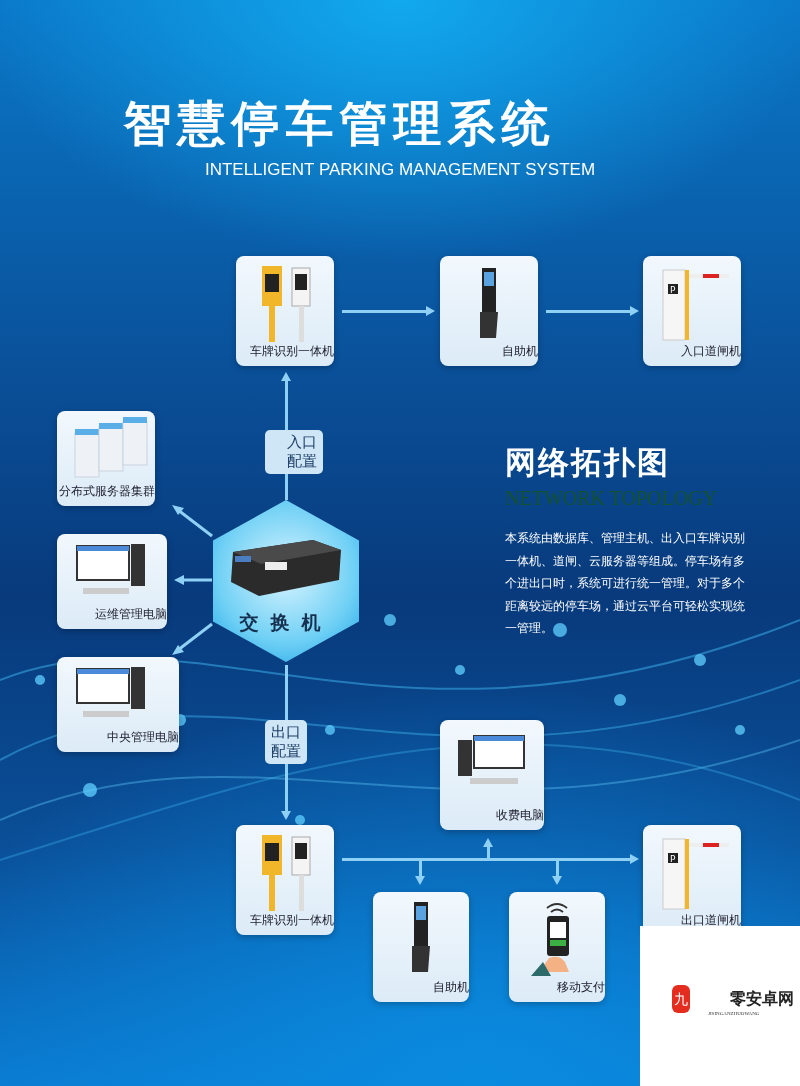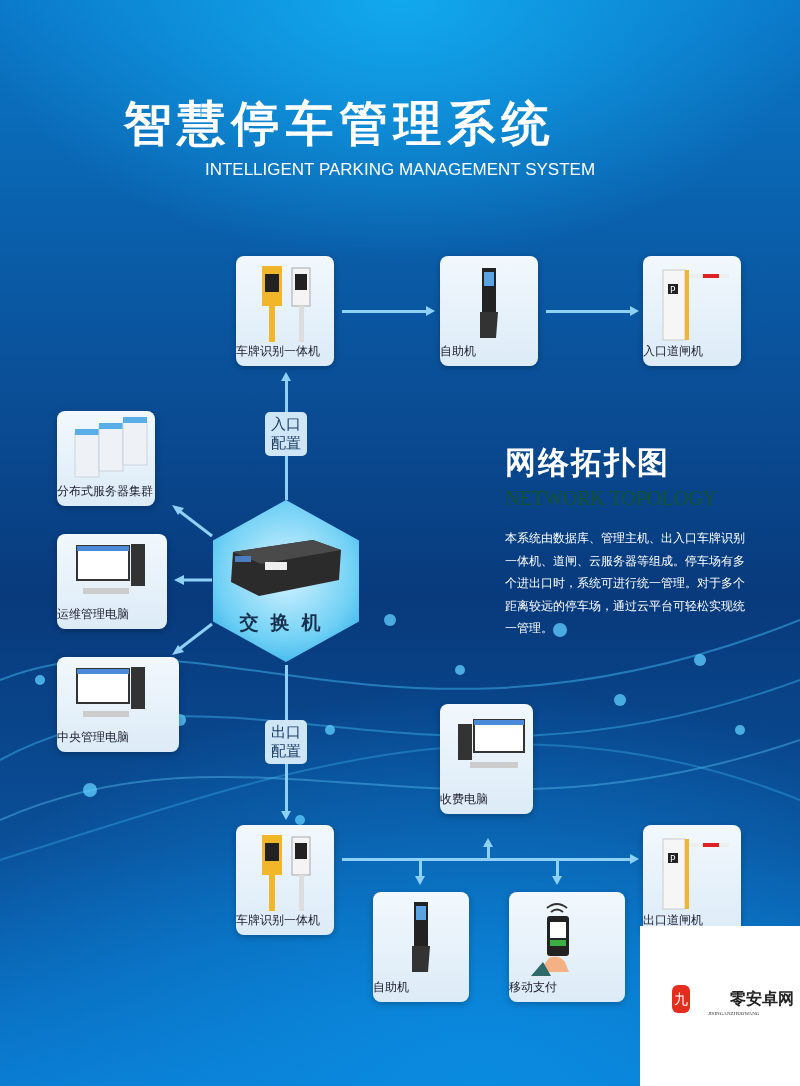--- a/index.html
+++ b/index.html
@@ -10,21 +10,21 @@
       radial-gradient(ellipse 600px 400px at 60% 1086px, #0a8be0 0%, rgba(10,139,224,0) 100%),
       linear-gradient(180deg,#0a78c8 0%,#0a4f98 35%,#083a7c 55%,#0a4f98 78%,#0a7ad0 100%);
   }
   .wave{position:absolute;left:0;top:560px;width:800px;height:360px;pointer-events:none;}
   .title-cn{position:absolute;left:0;width:679px;top:92px;text-align:center;color:#fff;
     font-size:48px;font-weight:bold;letter-spacing:6px;}
   .title-en{position:absolute;left:0;width:800px;top:160px;text-align:center;color:#fff;
     font-family:"Liberation Sans",sans-serif;font-size:17px;}
   .card{position:absolute;background:linear-gradient(180deg,#f2f8fd,#dcebf7);border-radius:8px;
     box-shadow:0 2px 6px rgba(0,0,0,.25);}
-  .card .lbl{position:absolute;left:0;right:0;bottom:6px;text-align:left;font-size:12px;color:#223;}
+  .card .lbl{position:absolute;left:0;right:0;bottom:6px;text-align:right;font-size:12px;color:#223;}
   .tag{position:absolute;background:#cfe6f6;border-radius:5px;color:#1c3d66;font-size:15px;
     text-align:center;line-height:19px;padding:3px 0;width:42px;}
   .line{position:absolute;background:#8fd0f5;}
   .arrow-r{position:absolute;width:0;height:0;border-top:5px solid transparent;border-bottom:5px solid transparent;border-left:9px solid #8fd0f5;}
   .arrow-u{position:absolute;width:0;height:0;border-left:5px solid transparent;border-right:5px solid transparent;border-bottom:9px solid #8fd0f5;}
   .arrow-d{position:absolute;width:0;height:0;border-left:5px solid transparent;border-right:5px solid transparent;border-top:9px solid #8fd0f5;}
   .topo-cn{position:absolute;left:505px;top:442px;color:#fff;font-size:31px;font-weight:bold;letter-spacing:2px;}
   .topo-en{position:absolute;left:505px;top:487px;color:#14532d;font-family:Liberation Serif, serif;font-size:20px;}
   .desc{position:absolute;left:505px;top:527px;width:240px;color:#fff;font-size:12px;line-height:22.5px;}
   .hex{position:absolute;left:213px;top:500px;width:146px;height:162px;
@@ -95,21 +95,21 @@
     <rect x="25" y="28" width="10" height="10" fill="#222"></rect>
       <text x="27" y="37" font-size="9" fill="#fff">P</text>
     <rect x="46" y="18" width="40" height="4" fill="#eee"></rect>
       <rect x="60" y="18" width="16" height="4" fill="#d22"></rect>
   </svg>
   <div class="lbl">入口道闸机</div>
 </div>
 
 <div class="line" style="left:285px;top:380px;width:3px;height:120px;"></div>
 <div class="arrow-u" style="left:281px;top:372px;"></div>
-<div class="tag" style="left:265px;top:412px;">入口配置</div>
+<div class="tag" style="left:265px;top:430px;padding-left:16px;">入口配置</div>
 
 <div class="hex">
   <svg width="146" height="162" viewBox="0 0 146 162">
     <path d="M20 52 L100 40 L128 50 L126 80 L46 96 L18 82Z" fill="#2b2b2b"></path>
     <path d="M20 52 L100 40 L128 50 L48 64Z" fill="#4a4a4a"></path>
     <rect x="22" y="56" width="16" height="6" fill="#4a7ec0"></rect>
     <rect x="52" y="62" width="22" height="8" fill="#eee"></rect>
   </svg>
 </div>
 <div class="hex-lbl">交换机</div>
@@ -175,40 +175,40 @@
 
 <div class="line" style="left:342px;top:858px;width:290px;height:3px;"></div>
 <div class="arrow-r" style="left:630px;top:854px;"></div>
 <div class="line" style="left:487px;top:845px;width:3px;height:14px;"></div>
 <div class="arrow-u" style="left:483px;top:838px;"></div>
 <div class="line" style="left:419px;top:860px;width:3px;height:18px;"></div>
 <div class="arrow-d" style="left:415px;top:876px;"></div>
 <div class="line" style="left:556px;top:860px;width:3px;height:18px;"></div>
 <div class="arrow-d" style="left:552px;top:876px;"></div>
 
-<div class="card" style="left:440px;top:704px;width:93px;height:110px;">
+<div class="card" style="left:440px;top:720px;width:104px;height:110px;">
   <svg width="98" height="85" viewBox="0 0 98 85">
     <rect x="18" y="20" width="14" height="36" fill="#333"></rect>
       <rect x="34" y="16" width="50" height="32" fill="#fff" stroke="#333" stroke-width="2"></rect>
     <rect x="34" y="16" width="50" height="5" fill="#4a8ad8"></rect>
       <rect x="30" y="58" width="48" height="6" fill="#ccc"></rect>
   </svg>
   <div class="lbl">收费电脑</div>
 </div>
 
 <div class="card" style="left:373px;top:892px;width:96px;height:110px;">
   <svg width="96" height="88" viewBox="0 0 96 88">
     <rect x="41" y="10" width="14" height="46" fill="#222"></rect>
       <rect x="43" y="14" width="10" height="14" fill="#5aa2e0"></rect>
       <path d="M39 54 L57 54 L55 80 L39 80Z" fill="#333"></path>
   </svg>
   <div class="lbl">自助机</div>
 </div>
 
-<div class="card" style="left:509px;top:892px;width:116px;height:110px;">
+<div class="card" style="left:509px;top:892px;width:96px;height:110px;">
   <svg width="96" height="88" viewBox="0 0 96 88">
     <path d="M38 16 Q48 8 58 16" stroke="#333" stroke-width="2" fill="none"></path>
       <path d="M42 20 Q48 15 54 20" stroke="#333" stroke-width="2" fill="none"></path>
     <rect x="38" y="24" width="22" height="40" rx="3" fill="#222"></rect>
       <rect x="41" y="30" width="16" height="16" fill="#fff"></rect>
       <rect x="41" y="48" width="16" height="6" fill="#3cb043"></rect>
     <path d="M30 80 L40 66 Q50 62 56 70 L60 80Z" fill="#f4b183"></path>
       <path d="M22 84 L34 70 L42 84Z" fill="#2d6a6a"></path>
   </svg>
   <div class="lbl">移动支付</div>

